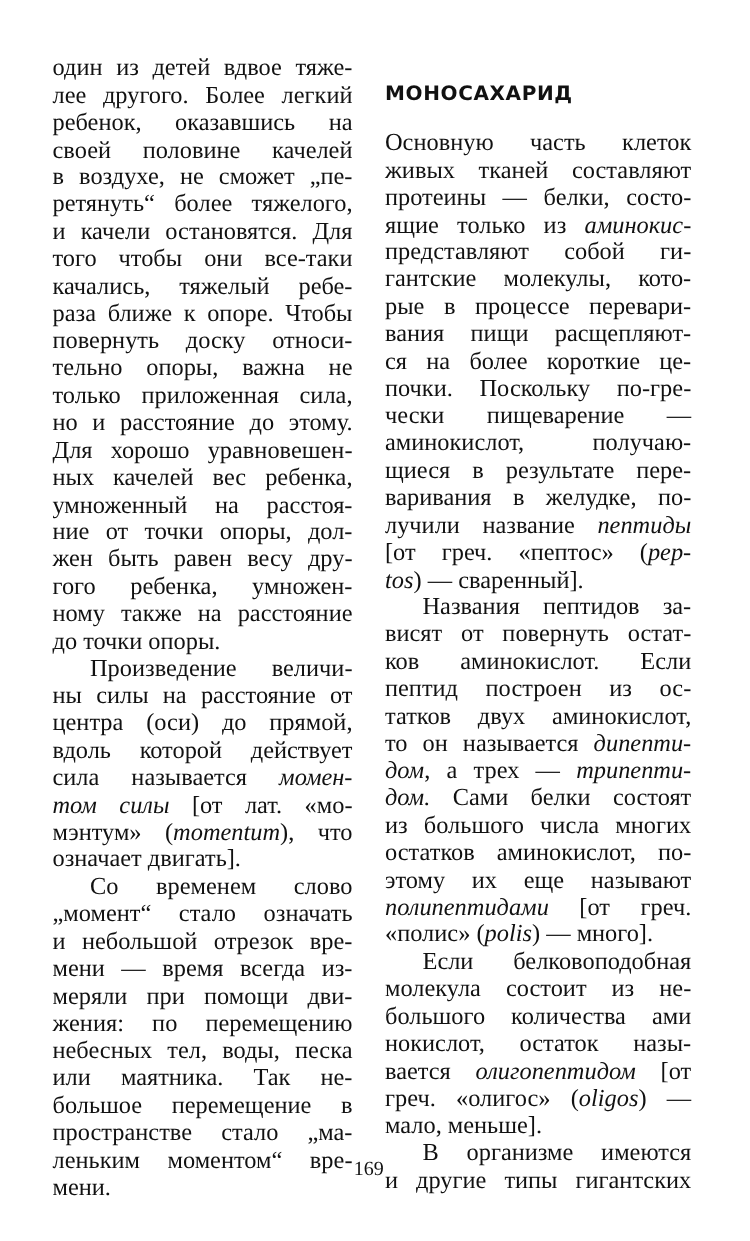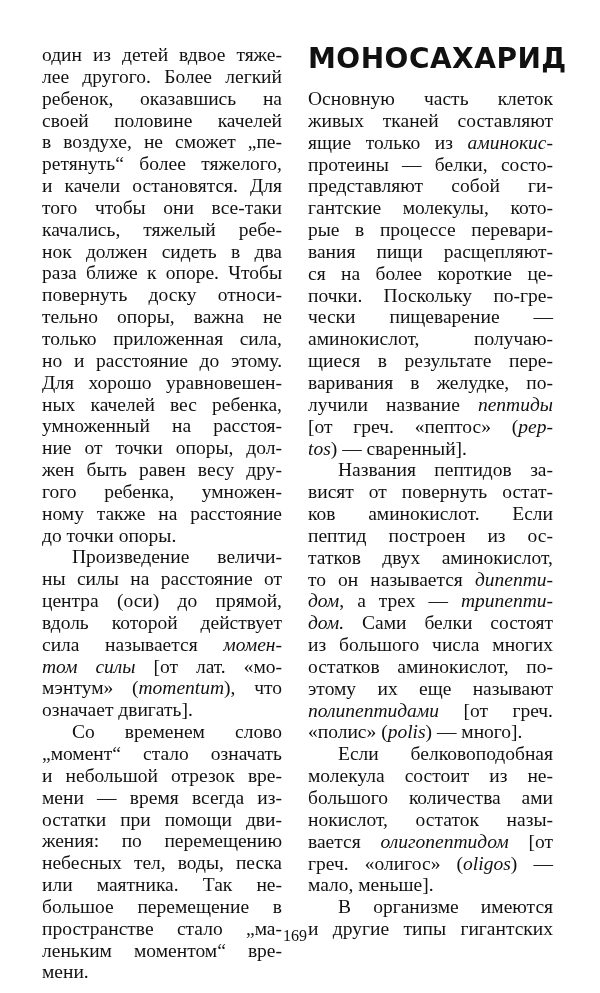--- a/index.html
+++ b/index.html
@@ -21,25 +21,25 @@
     text-align: justify;
     text-align-last: justify;
     height: 21.85px;
   }
   .line.last { text-align-last: left; }
   .line.indent { padding-left: 30px; }
   .heading {
     display: block;
     font-family: "DejaVu Sans", "Liberation Sans", sans-serif;
     font-weight: bold;
-    font-size: 28px;
+    font-size: 16px;
     letter-spacing: 0.5px;
     height: 44px;
     line-height: 30px;
-    margin-top: 0px;
+    margin-top: 16px;
   }
   i, .it { font-style: italic; }
   .page-num {
     position: absolute;
     left: 283px; top: 927px;
     font-size: 16px; font-weight: normal;
     font-family: "Liberation Serif", serif;
   }
 </style>
 </head>
@@ -49,21 +49,20 @@
 
   <span class="line">один из детей вдвое тяже-</span>
   <span class="line">лее другого. Более легкий</span>
   <span class="line">ребенок, оказавшись на</span>
   <span class="line">своей половине качелей</span>
   <span class="line">в воздухе, не сможет „пе-</span>
   <span class="line">ретянуть“ более тяжелого,</span>
   <span class="line">и качели остановятся. Для</span>
   <span class="line">того чтобы они все-таки</span>
   <span class="line">качались, тяжелый ребе-</span>
-  <span class="line">нок должен сидеть в два</span>
   <span class="line">раза ближе к опоре. Чтобы</span>
   <span class="line">повернуть доску относи-</span>
   <span class="line">тельно опоры, важна не</span>
   <span class="line">только приложенная сила,</span>
   <span class="line">но и расстояние до этому.</span>
   <span class="line">Для хорошо уравновешен-</span>
   <span class="line">ных качелей вес ребенка,</span>
   <span class="line">умноженный на расстоя-</span>
   <span class="line">ние от точки опоры, дол-</span>
   <span class="line">жен быть равен весу дру-</span>
@@ -77,37 +76,37 @@
   <span class="line">вдоль которой действует</span>
   <span class="line"><span>сила называется </span><i>момен-</i></span>
   <span class="line"><i>том силы</i><span> [от лат. «мо-</span></span>
   <span class="line"><span>мэнтум» (</span><i>momentum</i><span>), что</span></span>
   <span class="line last">означает двигать].</span>
 
   <span class="line indent">Со временем слово</span>
   <span class="line">„момент“ стало означать</span>
   <span class="line">и небольшой отрезок вре-</span>
   <span class="line">мени — время всегда из-</span>
-  <span class="line">остатки при помощи дви-</span>
+  <span class="line">меряли при помощи дви-</span>
   <span class="line">жения: по перемещению</span>
   <span class="line">небесных тел, воды, песка</span>
   <span class="line">или маятника. Так не-</span>
   <span class="line">большое перемещение в</span>
   <span class="line">пространстве стало „ма-</span>
   <span class="line">леньким моментом“ вре-</span>
   <span class="line last">мени.</span>
 </div>
 
 <div class="col col-right">
   <span class="heading">МОНОСАХАРИД</span>
 
   <span class="line">Основную часть клеток</span>
   <span class="line">живых тканей составляют</span>
+  <span class="line">протеины — белки, состо-</span>
   <span class="line"><span>ящие только из </span><i>аминокис-</i></span>
-  <span class="line">протеины — белки, состо-</span>
   <span class="line">представляют собой ги-</span>
   <span class="line">гантские молекулы, кото-</span>
   <span class="line">рые в процессе перевари-</span>
   <span class="line">вания пищи расщепляют-</span>
   <span class="line">ся на более короткие це-</span>
   <span class="line">почки. Поскольку по-гре-</span>
   <span class="line">чески пищеварение —</span>
   <span class="line">аминокислот, получаю-</span>
   <span class="line">щиеся в результате пере-</span>
   <span class="line">варивания в желудке, по-</span>

